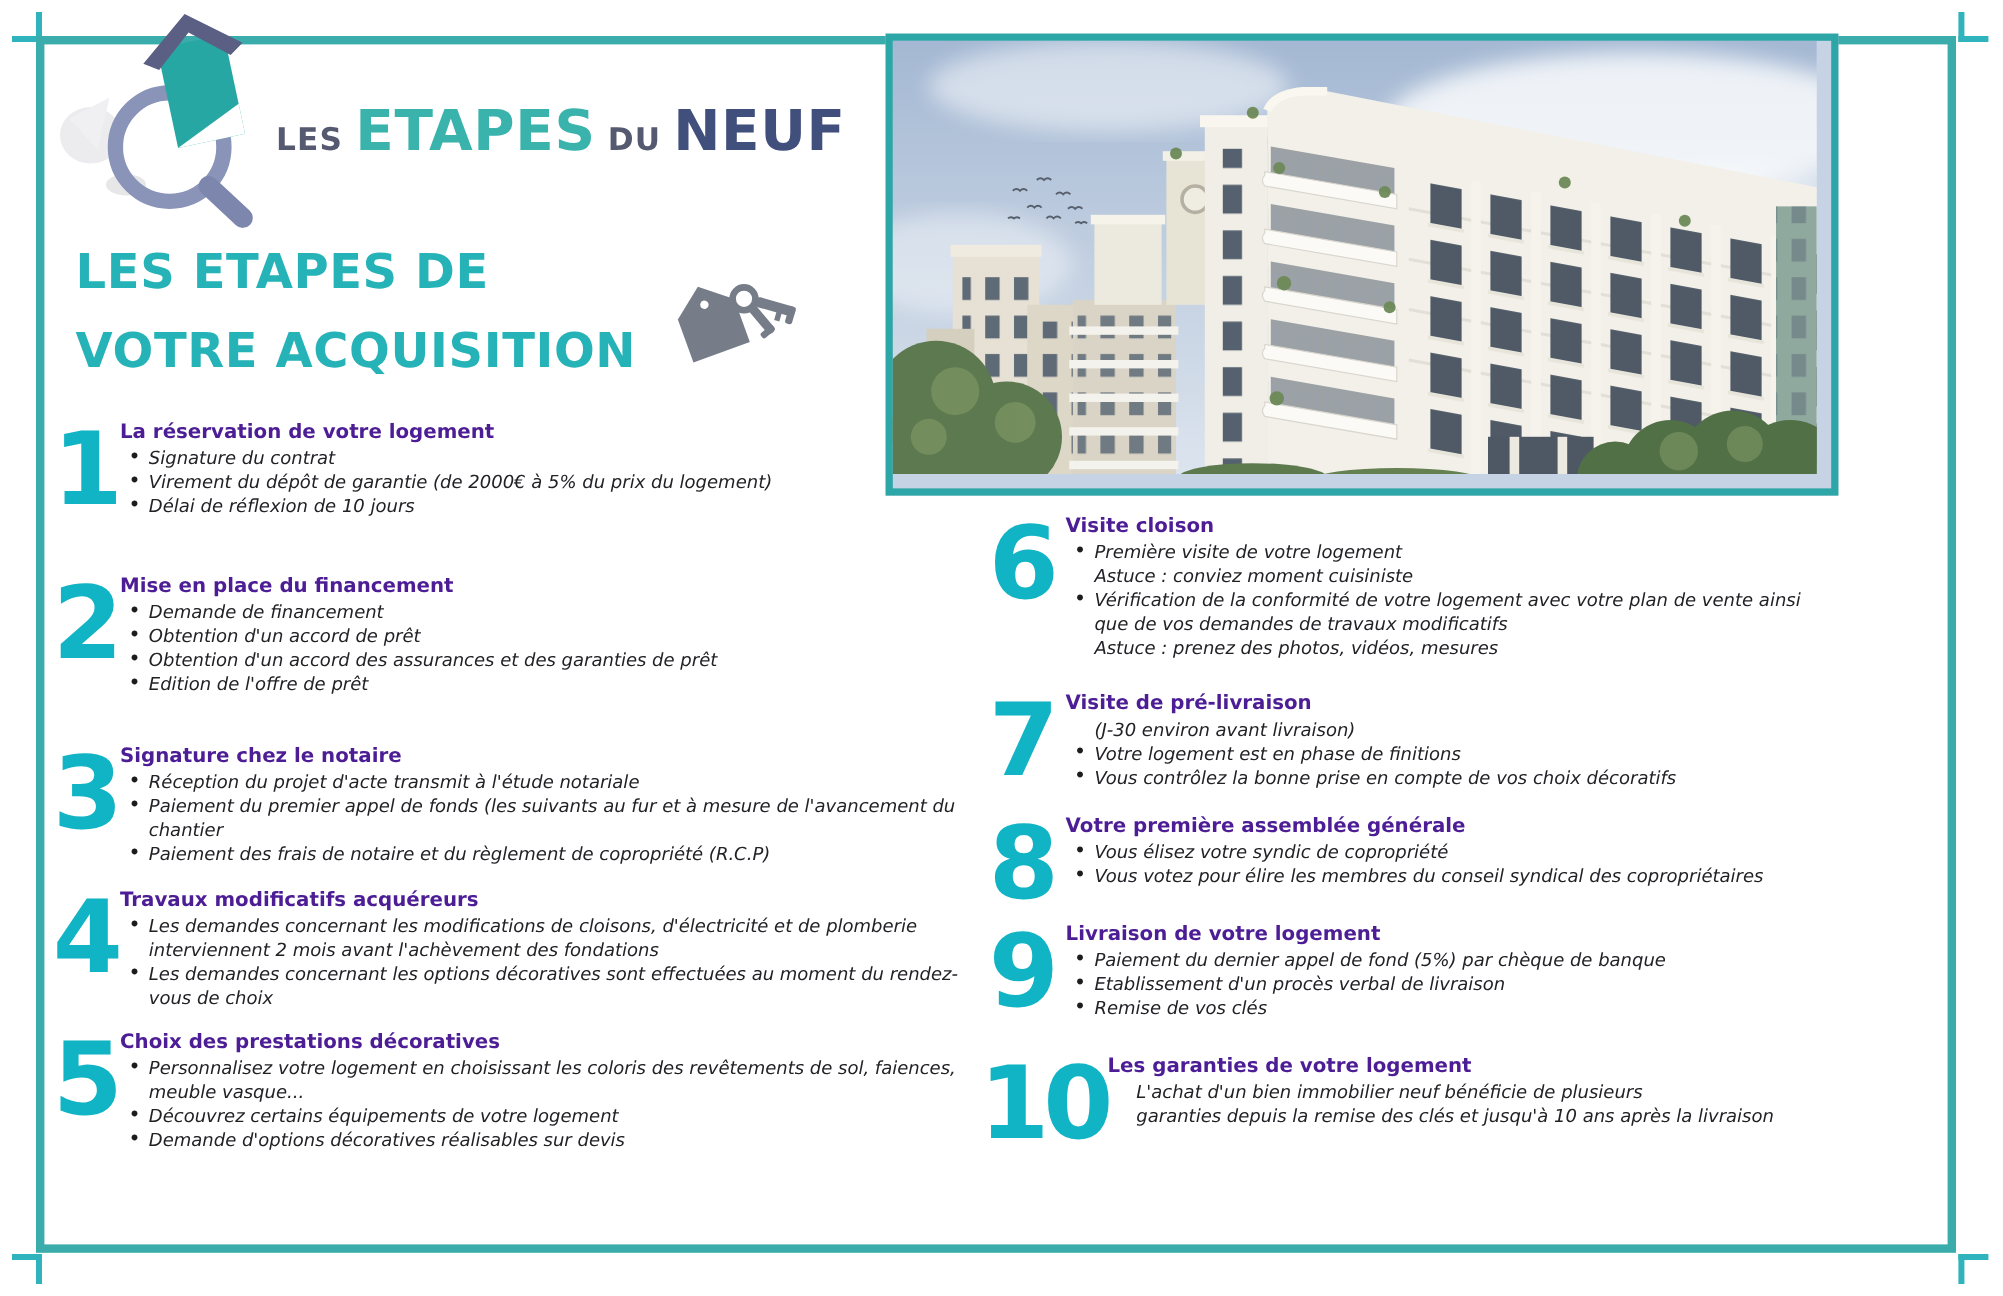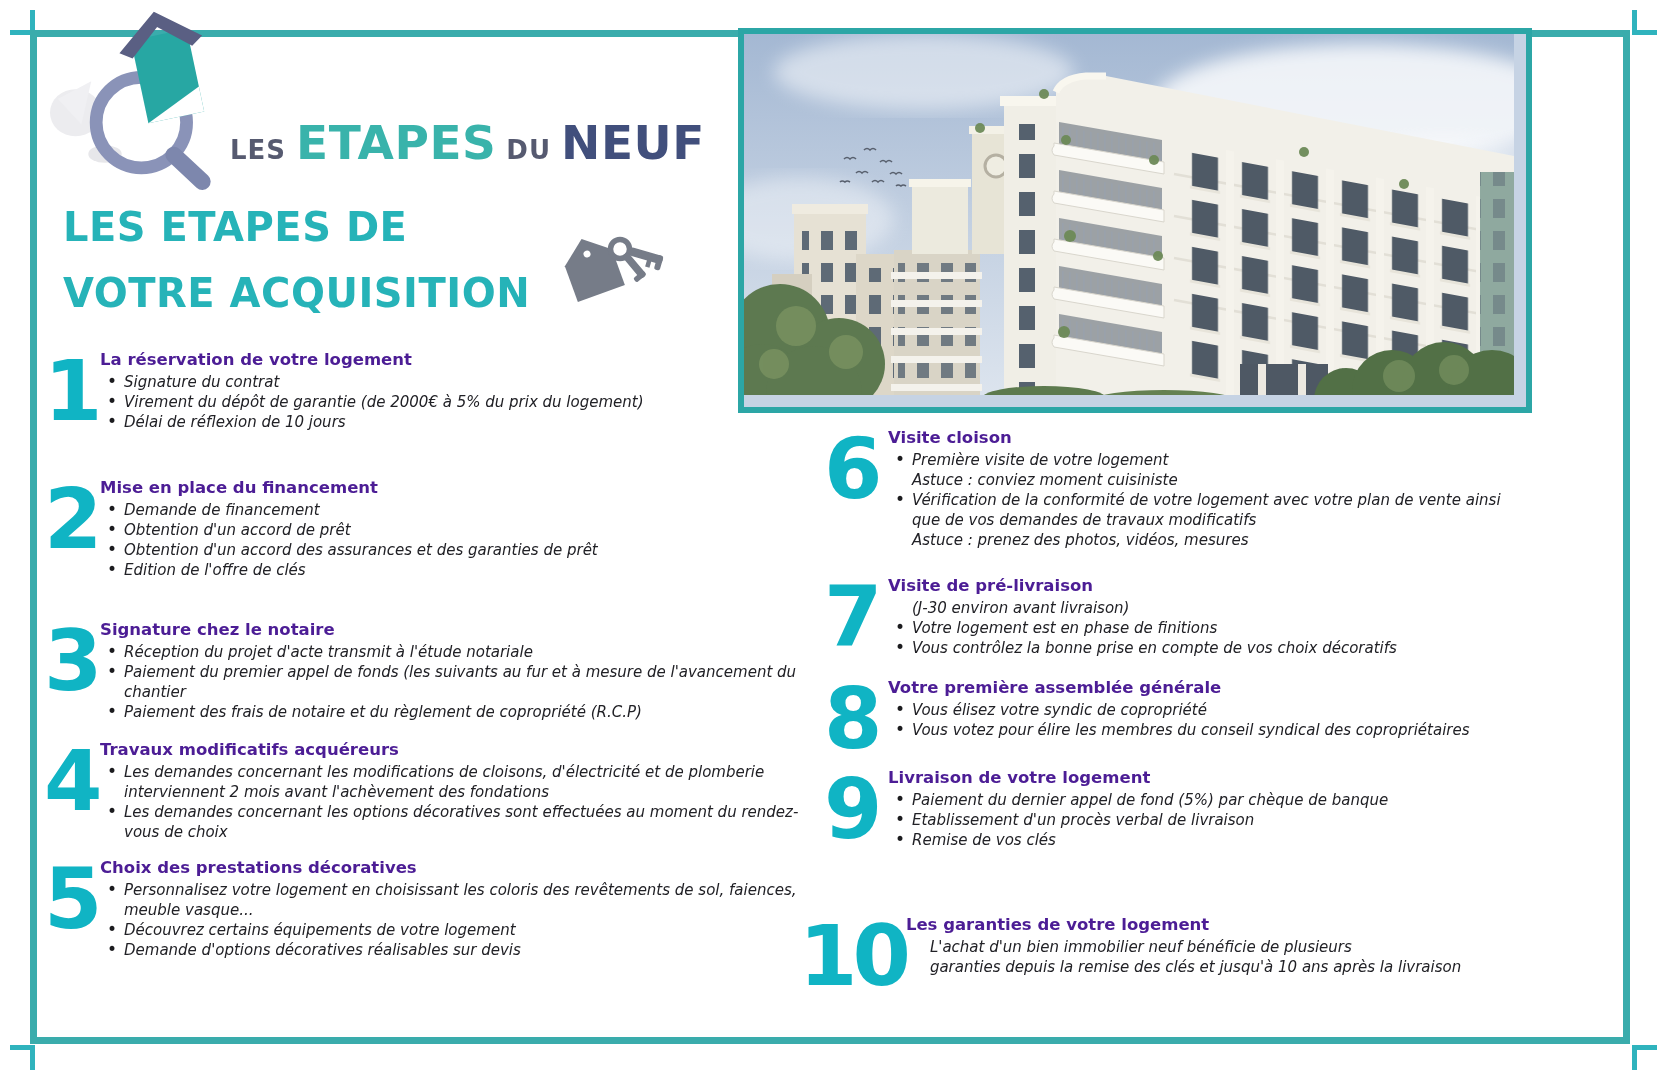--- a/index.html
+++ b/index.html
@@ -13,21 +13,21 @@
   .bk{position:absolute;width:20px;height:20px;border:0 solid #2fb3bd;}
   .bk.tl{left:10px;top:10px;border-right-width:5px;border-bottom-width:5px;}
   .bk.tr{right:12px;top:10px;border-left-width:5px;border-bottom-width:5px;}
   .bk.bl{left:10px;bottom:10px;border-right-width:5px;border-top-width:5px;}
   .bk.br{right:12px;bottom:10px;border-left-width:5px;border-top-width:5px;}
   
   .frame{position:absolute;left:30px;top:30px;right:39px;bottom:36px;border:7px solid var(--frame);}
 
   
   .logo{position:absolute;left:48px;top:4px;display:flex;align-items:flex-start;z-index:5;}
-  .logo-text{display:flex;align-items:baseline;margin-top:111px;margin-left:10px;white-space:nowrap;justify-content:space-between;}
+  .logo-text{display:flex;align-items:baseline;margin-top:78px;margin-left:10px;white-space:nowrap;justify-content:space-between;}
   .lg-small{font-size:26px;font-weight:600;color:#565a70;letter-spacing:1px;}
   .lg-big{font-size:47px;font-weight:700;letter-spacing:.5px;}
   .lg-experts{color:#39b3ab;margin:0 10px;}
   .lg-neuf{color:#414f7c;margin-left:10px;}
 
   
   .title{position:absolute;left:63px;top:194px;font-size:40px;font-weight:700;color:var(--title);line-height:66px;letter-spacing:.5px;z-index:4;}
   .keys{position:absolute;left:560px;top:216px;z-index:4;}
 
   
@@ -286,21 +286,21 @@
     </div>
   </div>
     <div class="step left" style="left: 44px; top: 478px;">
     <div class="step-num">2</div>
     <div class="step-body">
       <div class="step-title">Mise en place du financement</div>
       <ul class="step-items">
           <li class="b">Demande de financement</li>
           <li class="b">Obtention d'un accord de prêt</li>
           <li class="b">Obtention d'un accord des assurances et des garanties de prêt</li>
-          <li class="b">Edition de l'offre de clés</li>
+          <li class="b">Edition de l'offre de prêt</li>
         </ul>
     </div>
   </div>
     <div class="step left" style="left: 44px; top: 620px;">
     <div class="step-num">3</div>
     <div class="step-body">
       <div class="step-title">Signature chez le notaire</div>
       <ul class="step-items">
           <li class="b">Réception du projet d'acte transmit à l'étude notariale</li>
           <li class="b">Paiement du premier appel de fonds (les suivants au fur et à mesure de l'avancement du chantier</li>
@@ -366,21 +366,21 @@
     <div class="step-num">9</div>
     <div class="step-body">
       <div class="step-title">Livraison de votre logement</div>
       <ul class="step-items">
           <li class="b">Paiement du dernier appel de fond (5%) par chèque de banque</li>
           <li class="b">Etablissement d'un procès verbal de livraison</li>
           <li class="b">Remise de vos clés</li>
         </ul>
     </div>
   </div>
-    <div class="step right" style="left: 799px; top: 878px; margin-top: 37px;">
+    <div class="step right" style="left: 816px; top: 878px;">
     <div class="step-num">10</div>
     <div class="step-body">
       <div class="step-title">Les garanties de votre logement</div>
       <ul class="step-items">
           <li class="n">L'achat d'un bien immobilier neuf bénéficie de plusieurs</li>
           <li class="n">garanties depuis la remise des clés et jusqu'à 10 ans après la livraison</li>
         </ul>
     </div>
   </div>
   </div>

